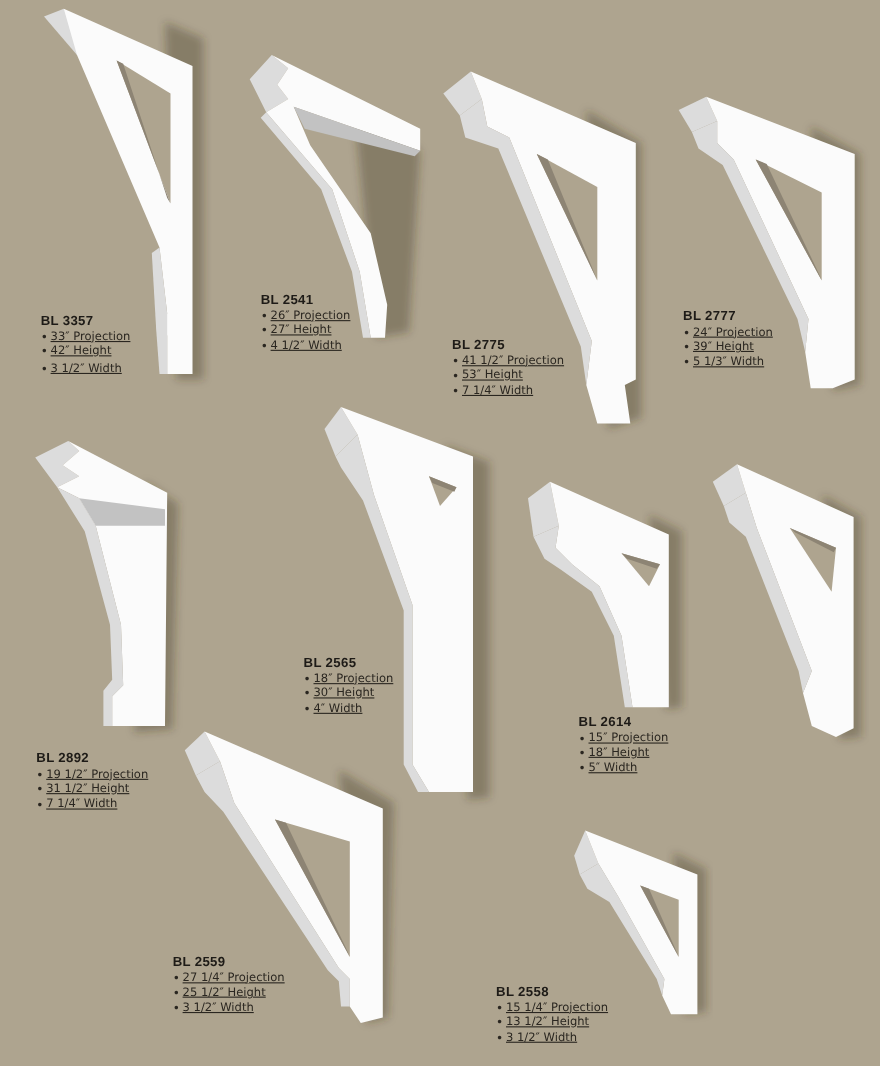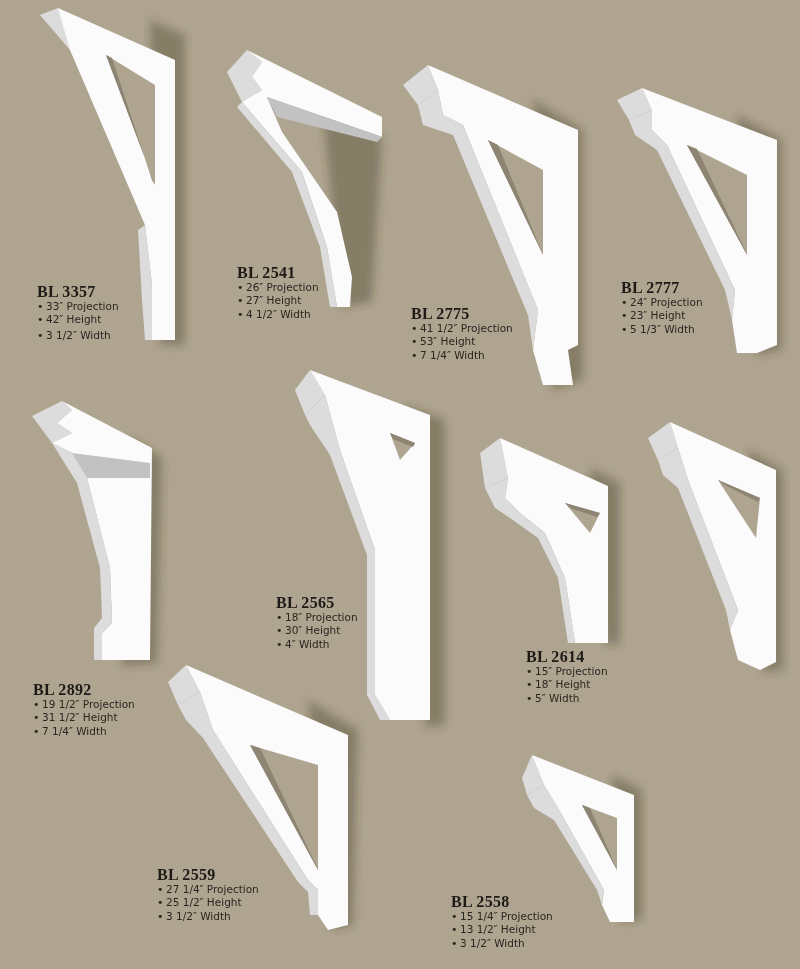--- a/index.html
+++ b/index.html
@@ -10,28 +10,28 @@
     font-family: "DejaVu Sans", "Liberation Sans", sans-serif;
   }
   .canvas { position: absolute; left: 0; top: 0; width: 800px; height: 969px; }
   .spec {
     position: absolute;
     color: #2a2620;
     font-size: 10.5px;
     line-height: 13.5px;
   }
   .spec .model {
-    font-family: Liberation Serif, serif;
+    font-family: Liberation Sans, sans-serif;
     font-weight: bold;
-    font-size: 16px;
+    font-size: 12px;
     letter-spacing: 0.3px;
     color: #1e1b17;
     margin-bottom: 1px;
   }
-  .spec ul { list-style: none; margin: 0; padding: 0; }
+  .spec ul { list-style: none; margin: 0; padding: 0; text-decoration: underline; }
   .spec li { position: relative; padding-left: 9px; white-space: nowrap; }
   .spec li::before {
     content: "\2022"; position: absolute; left: 0; top: 0; font-size: 11px;
   }
   svg.bracket { position: absolute; overflow: visible; }
   .face { fill: #fbfbfb; }
   .side { fill: #dcdcdc; }
   .shade { fill: #c2c2c2; }
   .hole { fill: #aea48f; }
   .holeshadow { fill: #8d8474; }
@@ -162,21 +162,21 @@
       <li>41 1/2″ Projection</li>
       <li>53″ Height</li>
       <li>7 1/4″ Width</li>
     </ul>
   </div>
 
   <div class="spec" style="left:621px;top:281px">
     <div class="model">BL 2777</div>
     <ul>
       <li>24″ Projection</li>
-      <li>23″ Height</li>
+      <li>39″ Height</li>
       <li>5 1/3″ Width</li>
     </ul>
   </div>
 
   <div class="spec" style="left:33px;top:683px">
     <div class="model">BL 2892</div>
     <ul>
       <li>19 1/2″ Projection</li>
       <li>31 1/2″ Height</li>
       <li>7 1/4″ Width</li>

